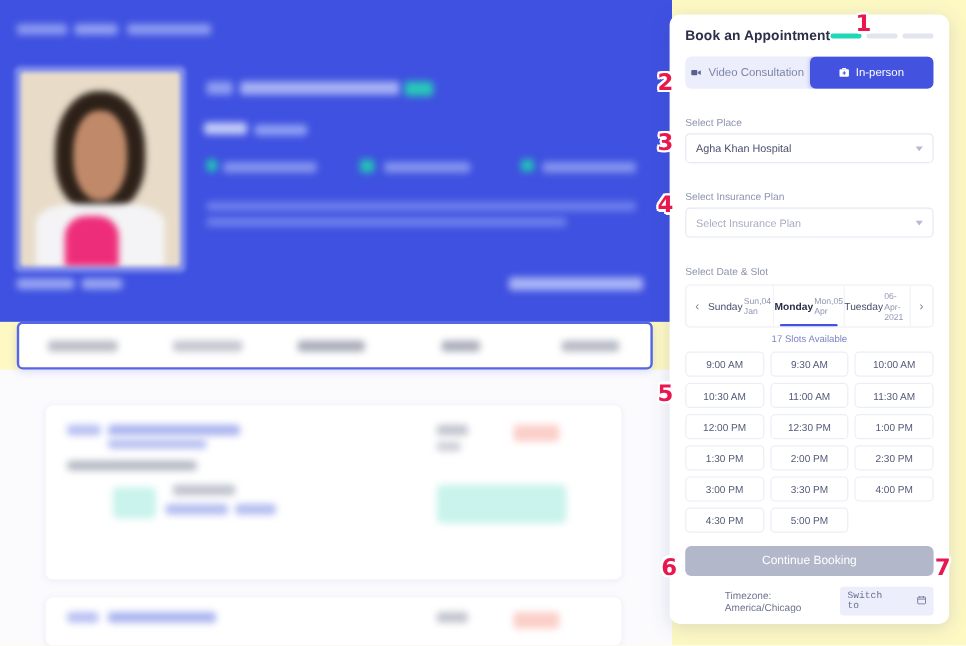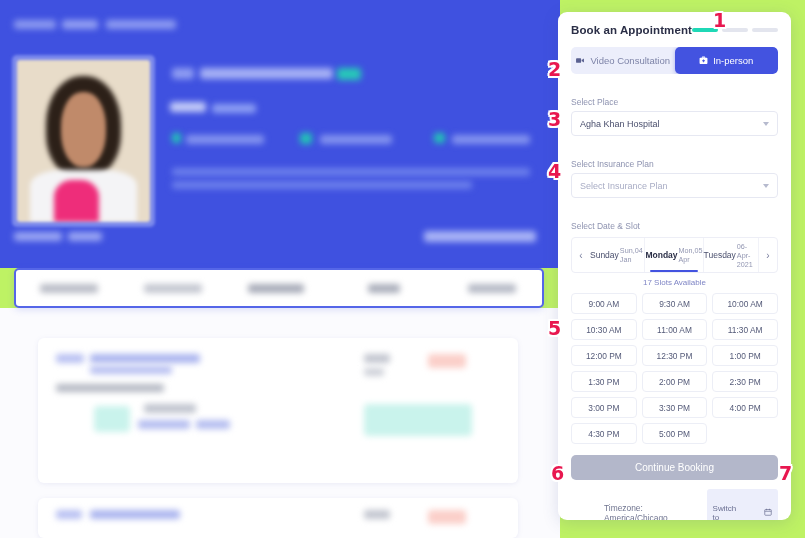--- a/index.html
+++ b/index.html
@@ -2,21 +2,21 @@
 <html><head>
 <meta charset="utf-8">
 <style>
   * { box-sizing: border-box; margin: 0; padding: 0; }
   html, body {
     width: 805px; height: 538px;
     font-family: "Liberation Sans", sans-serif;
     background: #ffffff;
     overflow: hidden;
   }
-  #stage { position: relative; width: 805px; height: 538px; background: #bef264; }
+  #stage { position: relative; width: 805px; height: 538px; background: #fef9c3; }
 
   
   .bg-hero {
     position: absolute; left: 0; top: 0; width: 560px; height: 268px;
     background: #3f51e0;
     filter: blur(0.4px);
   }
   .bg-hero-inner { position: absolute; inset: 0; background:#3f51e0; }
 
   .blur-bar { position: absolute; border-radius: 3px; filter: blur(3.2px); }
@@ -115,22 +115,22 @@
   }
 
   .cta {
     margin-top:11px; height:25px; background:#b3b7ca; border-radius:5px;
     display:flex; align-items:center; justify-content:center;
     font-size:10px; color:#ffffff; cursor:pointer; font-weight:500;
   }
   .tz-row { margin-top:9px; display:flex; align-items:center; justify-content:space-between; }
   .tz-text { font-size:8.4px; color:#6f748f;margin-left:33px; }
   .switch-btn {
-    background:#eceefb; border-radius:3px; padding:15px 6px; font-size:8px; color:#6a6f92;
-    display:flex; align-items:center; gap:20px; cursor:pointer;
+    background:#eceefb; border-radius:3px; padding:3px 6px; font-size:8px; color:#6a6f92;
+    display:flex; align-items:center; gap:20px; cursor:pointer;font-family:Liberation Mono, monospace;
   }
 
   
   .marker {
     position:absolute; font-family:"DejaVu Sans", sans-serif; font-weight:bold;
     font-size:19px; color:#e8174f; line-height:1;
     text-shadow: -1.6px -1.6px 0 #fff, 1.6px -1.6px 0 #fff, -1.6px 1.6px 0 #fff,
                   1.6px 1.6px 0 #fff, 0 -2px 0 #fff, 0 2px 0 #fff, -2px 0 0 #fff, 2px 0 0 #fff;
     z-index: 40;
   }

